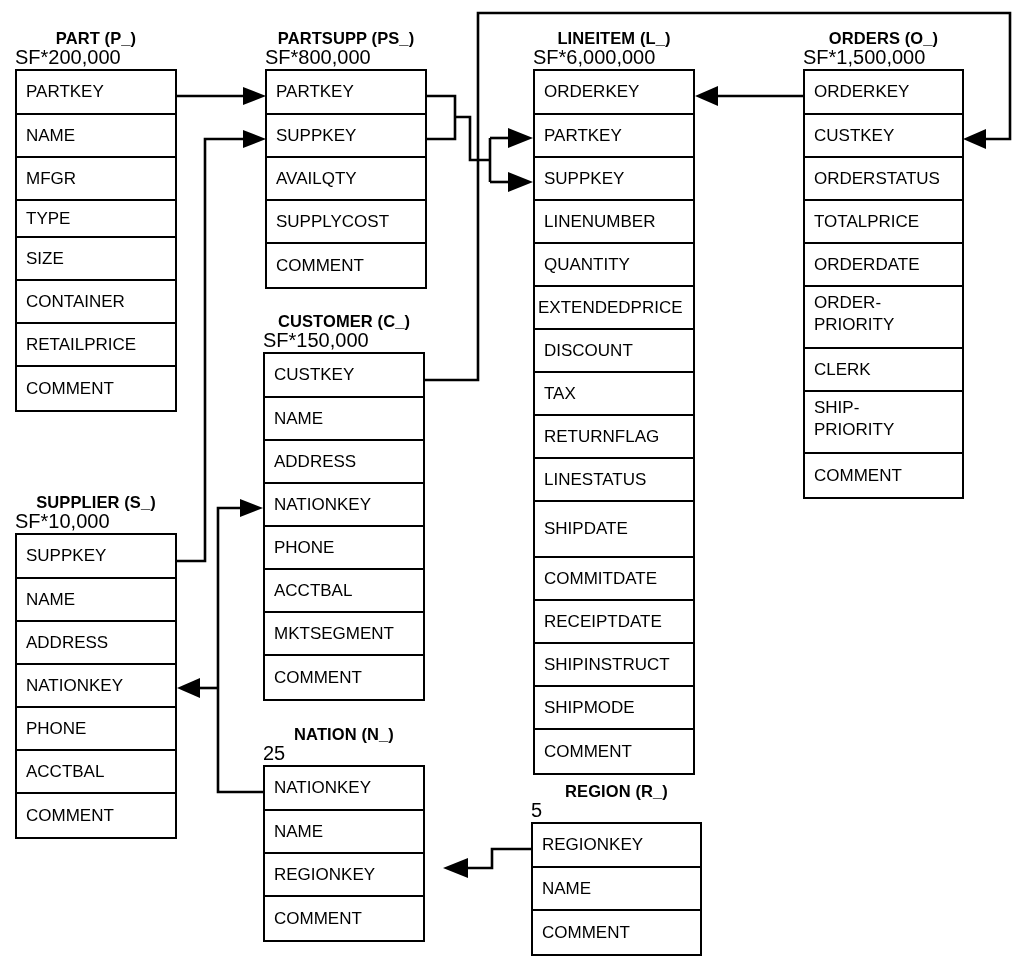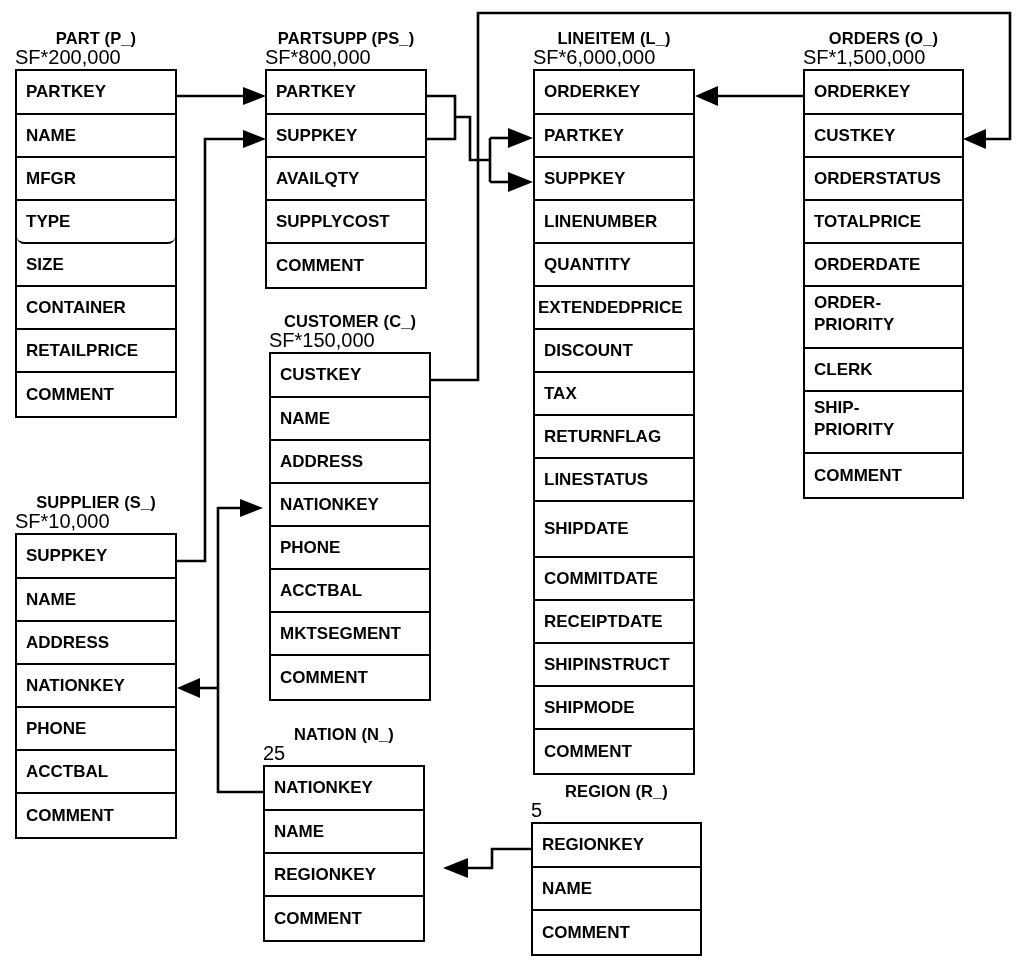--- a/index.html
+++ b/index.html
@@ -33,21 +33,20 @@
     text-align: left;
     line-height: 19px;
     white-space: nowrap;
   }
   .tbl-box {
     position: relative;
     border: 2.5px solid #000;
     background: #fff;
     box-sizing: border-box;
     margin-top: 2px;
-    font-weight: bold;
   }
   .tbl-row {
     box-sizing: border-box;
     border-bottom: 2.5px solid #000;
     display: flex;
     align-items: center;
     padding-left: 9px;
     font-size: 17px;
     line-height: 20px;
     white-space: nowrap;
@@ -135,21 +134,21 @@
     </g>
   </svg>
 
   <div class="table-group" style="left:15px; top:28px; width:162px;">
     <div class="tbl-title">PART (P_)</div>
     <div class="tbl-card">SF*200,000</div>
     <div class="tbl-box">
       <div class="tbl-row" style="height:44px;">PARTKEY</div>
       <div class="tbl-row" style="height:43px;">NAME</div>
       <div class="tbl-row" style="height:43px;">MFGR</div>
-      <div class="tbl-row" style="height:43px;border-radius:7px;">TYPE</div>
+      <div class="tbl-row" style="height:37px;">TYPE</div>
       <div class="tbl-row" style="height:43px;">SIZE</div>
       <div class="tbl-row" style="height:43px;">CONTAINER</div>
       <div class="tbl-row" style="height:43px;">RETAILPRICE</div>
       <div class="tbl-row" style="height:43px;">COMMENT</div>
     </div>
   </div>
 
   <div class="table-group" style="left:265px; top:28px; width:162px;">
     <div class="tbl-title">PARTSUPP (PS_)</div>
     <div class="tbl-card">SF*800,000</div>
@@ -200,21 +199,21 @@
       </div>
       <div class="tbl-row" style="height:43px;">CLERK</div>
       <div class="tbl-row two-line" style="height:62px;">
         <span class="ln">SHIP-</span>
         <span class="ln">PRIORITY</span>
       </div>
       <div class="tbl-row" style="height:43px;">COMMENT</div>
     </div>
   </div>
 
-  <div class="table-group" style="left:269px; top:311px; width:162px;">
+  <div class="table-group" style="left:263px; top:311px; width:162px;">
     <div class="tbl-title">CUSTOMER (C_)</div>
     <div class="tbl-card">SF*150,000</div>
     <div class="tbl-box">
       <div class="tbl-row" style="height:44px;">CUSTKEY</div>
       <div class="tbl-row" style="height:43px;">NAME</div>
       <div class="tbl-row" style="height:43px;">ADDRESS</div>
       <div class="tbl-row" style="height:43px;">NATIONKEY</div>
       <div class="tbl-row" style="height:43px;">PHONE</div>
       <div class="tbl-row" style="height:43px;">ACCTBAL</div>
       <div class="tbl-row" style="height:43px;">MKTSEGMENT</div>

